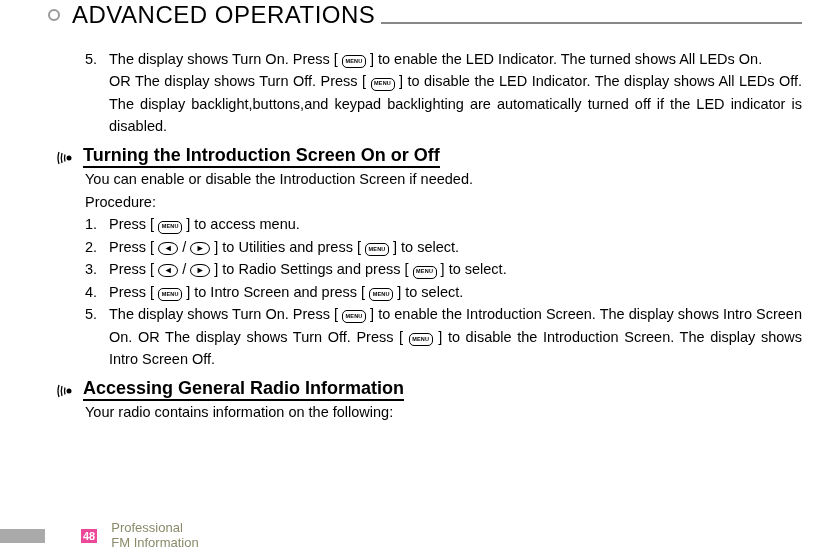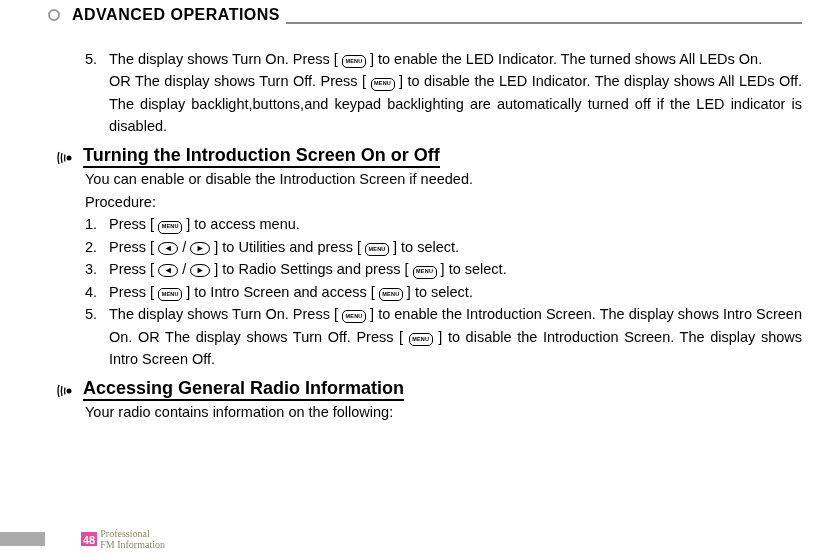--- a/index.html
+++ b/index.html
@@ -23,22 +23,22 @@
   }
   .header-dot {
     width: 8px;
     height: 8px;
     border: 2px solid #999;
     border-radius: 50%;
     margin-right: 12px;
     flex-shrink: 0;
   }
   .header-title {
-    font-size: 16px;
-    font-weight: bold;
+    font-size: 24px;
+    font-weight: normal;
     letter-spacing: 0.5px;
     line-height: 22px;
   }
   .header-line {
     flex: 1;
     height: 2px;
     background: #888;
     margin-left: 6px;
     align-self: flex-end;
     position: relative;
@@ -139,25 +139,25 @@
     color: #fff;
     font-size: 11px;
     font-weight: bold;
     padding: 1px 2px 0 2px;
     height: 13px;
     display: flex;
     align-items: center;
     margin-left: 36px;
   }
   .footer-text {
-    font-family: Liberation Serif, serif;
-    font-size: 10px;
+    font-family: Liberation Sans, sans-serif;
+    font-size: 13px;
     color: #8a8a6a;
     line-height: 1.1;
-    margin-left: 3px;
+    margin-left: 14px;
   }
 </style>
 </head>
 <body>
 
 <div class="header-row">
   <div class="header-dot"></div>
   <div class="header-title">ADVANCED OPERATIONS</div>
   <div class="header-line"></div>
 </div>
@@ -205,21 +205,21 @@
   <div class="num-item">
     <div class="num">3.</div>
     <div class="num-body">
       <span>Press [ </span><span class="arrow-key">◄</span><span> / </span><span class="arrow-key">►</span><span> ] to Radio Settings and press [ </span><span class="menu-key">MENU</span><span> ] to select.</span>
     </div>
   </div>
 
   <div class="num-item">
     <div class="num">4.</div>
     <div class="num-body">
-      <span>Press [ </span><span class="menu-key">MENU</span><span> ] to Intro Screen and access [ </span><span class="menu-key">MENU</span><span> ] to select.</span>
+      <span>Press [ </span><span class="menu-key">MENU</span><span> ] to Intro Screen and press [ </span><span class="menu-key">MENU</span><span> ] to select.</span>
     </div>
   </div>
 
   <div class="num-item">
     <div class="num">5.</div>
     <div class="num-body">
       <span>The display shows Turn On. Press [ </span><span class="menu-key">MENU</span><span> ] to enable the Introduction Screen. The display shows Intro Screen On. OR The display shows Turn Off. Press [ </span><span class="menu-key">MENU</span><span> ] to disable the Introduction Screen. The display shows Intro Screen Off.</span>
     </div>
   </div>
 

